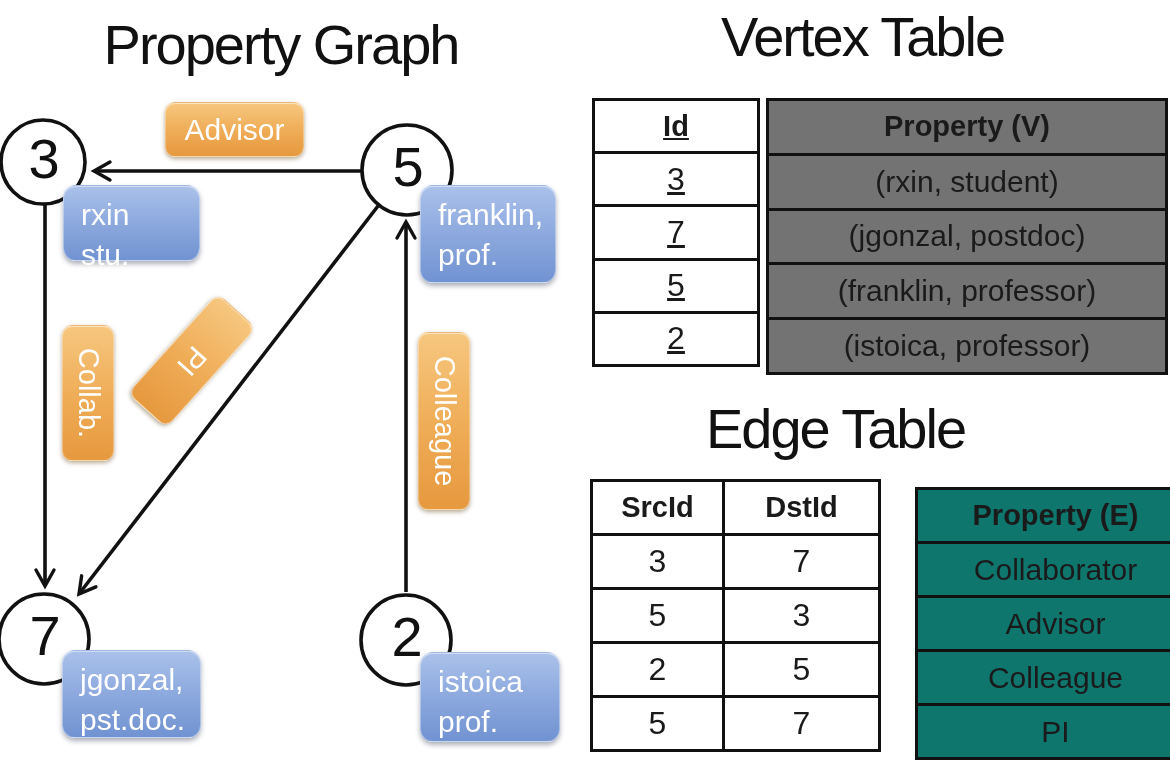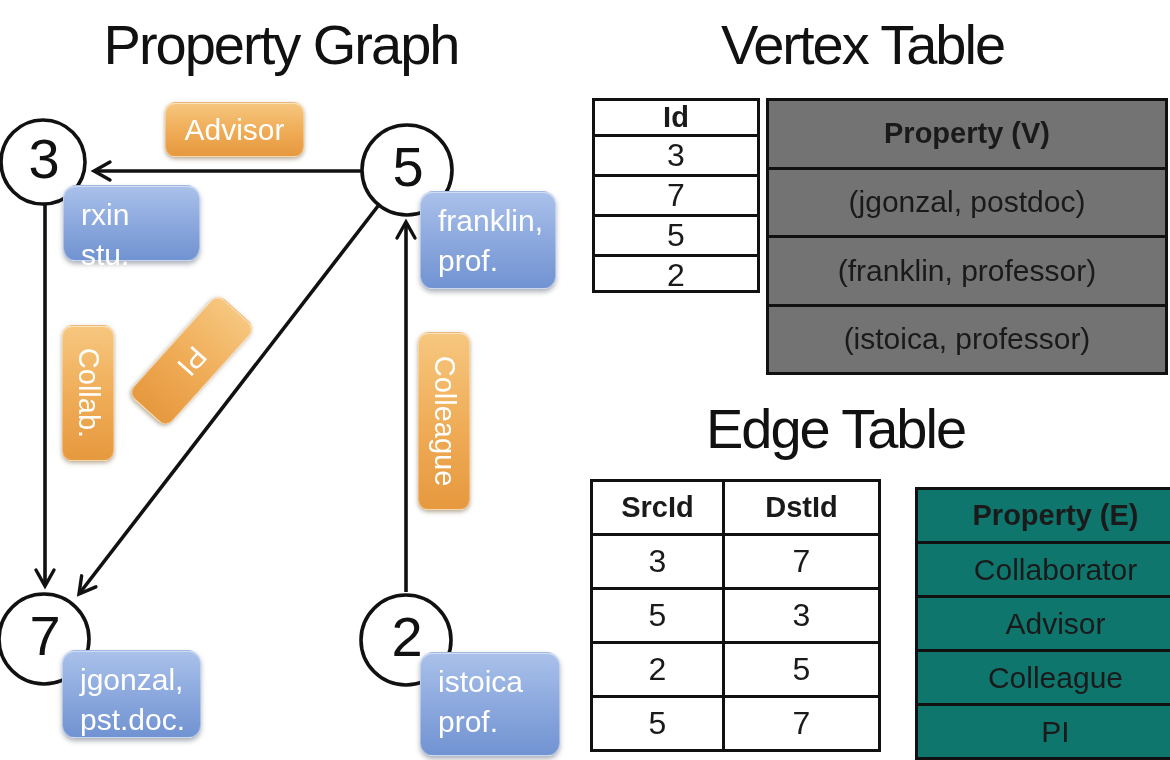--- a/index.html
+++ b/index.html
@@ -9,21 +9,21 @@
     font-family:"Liberation Sans", sans-serif;
     color:#1a1a1a;
   }
   
   .big-title{
     position:absolute;
     font-size:56px;font-weight:400;letter-spacing:-2px;
     text-align:center;color:#111;line-height:1.05;
   }
   #title-graph{left:0;top:16px;width:562px;}
-  #title-vertex{left:585px;top:16px;width:555px;}
+  #title-vertex{left:585px;top:8px;width:555px;}
   #title-edge{left:558px;top:400px;width:555px;}
 
   
   #edge-layer{position:absolute;left:0;top:0;z-index:0;}
 
   
   .node-digit{
     position:absolute;width:64px;text-align:center;
     font-size:56px;font-weight:400;color:#111;z-index:1;letter-spacing:-2px;
   }
@@ -103,51 +103,52 @@
   <circle cx="406" cy="640" r="45" fill="#fff" stroke="#111" stroke-width="3.6"></circle>
 </svg>
 
 <div class="node-digit" style="left:11px;top:126px;">3</div>
 <div class="node-digit" style="left:375px;top:134px;">5</div>
 <div class="node-digit" style="left:12px;top:603px;">7</div>
 <div class="node-digit" style="left:374px;top:604px;">2</div>
 
 <div class="vbox" style="left:63px;top:185px;width:137px;height:76px;">rxin
 stu.</div>
-<div class="vbox" style="left:420px;top:191px;width:136px;height:98px;">franklin,
+<div class="vbox" style="left:420px;top:185px;width:136px;height:98px;">franklin,
 prof.</div>
 <div class="vbox" style="left:62px;top:650px;width:139px;height:88px;">jgonzal,
 pst.doc.</div>
-<div class="vbox" style="left:420px;top:652px;width:140px;height:104px;">istoica
+<div class="vbox" style="left:420px;top:652px;width:140px;height:90px;">istoica
 prof.</div>
 
 <div class="obox" style="left:165px;top:102px;width:139px;height:55px;line-height:54px;">Advisor</div>
 
 <div class="obox" style="left:62px;top:325px;width:52px;height:136px;">
   <span class="vtext">Collab.</span>
 </div>
 
 <div class="obox" style="left:166px;top:293px;width:52px;height:135px;transform:rotate(42deg);">
   <span class="vtext">PI</span>
 </div>
 
 <div class="obox" style="left:418px;top:332px;width:52px;height:178px;">
   <span class="vtext">Colleague</span>
 </div>
 
-<div class="tbl" style="left:592px;top:98px;width:168px;height:195px;">
+<div class="tbl" style="left:592px;top:98px;width:168px;height:269px;text-decoration:underline;">
   <div class="row hdr">Id</div>
   <div class="row num">3</div>
   <div class="row num">7</div>
   <div class="row num">5</div>
   <div class="row num">2</div>
 </div>
 
 <div class="tbl blue-fill" style="left:766px;top:98px;width:402px;height:277px;">
   <div class="row hdr">Property (V)</div>
+  <div class="row">(rxin, student)</div>
   <div class="row">(jgonzal, postdoc)</div>
   <div class="row">(franklin, professor)</div>
   <div class="row">(istoica, professor)</div>
 </div>
 
 <div class="tbl split" style="left:590px;top:479px;width:291px;height:273px;">
   <div class="row hdr">
     <div class="cell c1">SrcId</div>
     <div class="cell">DstId</div>
   </div>

